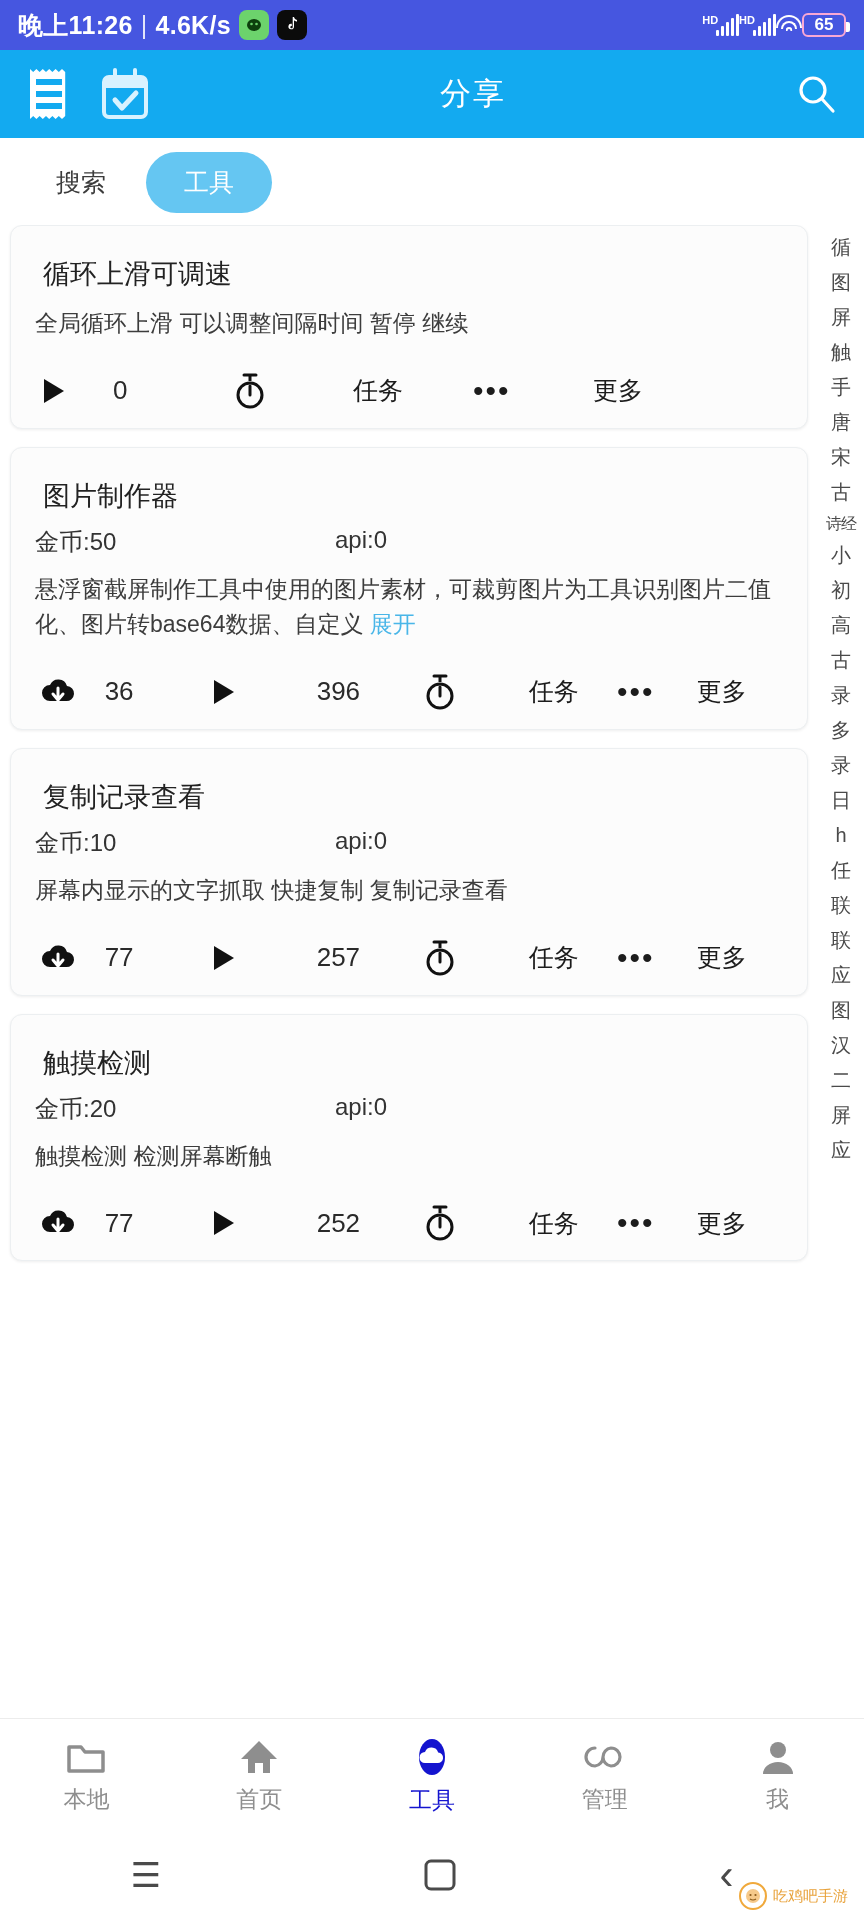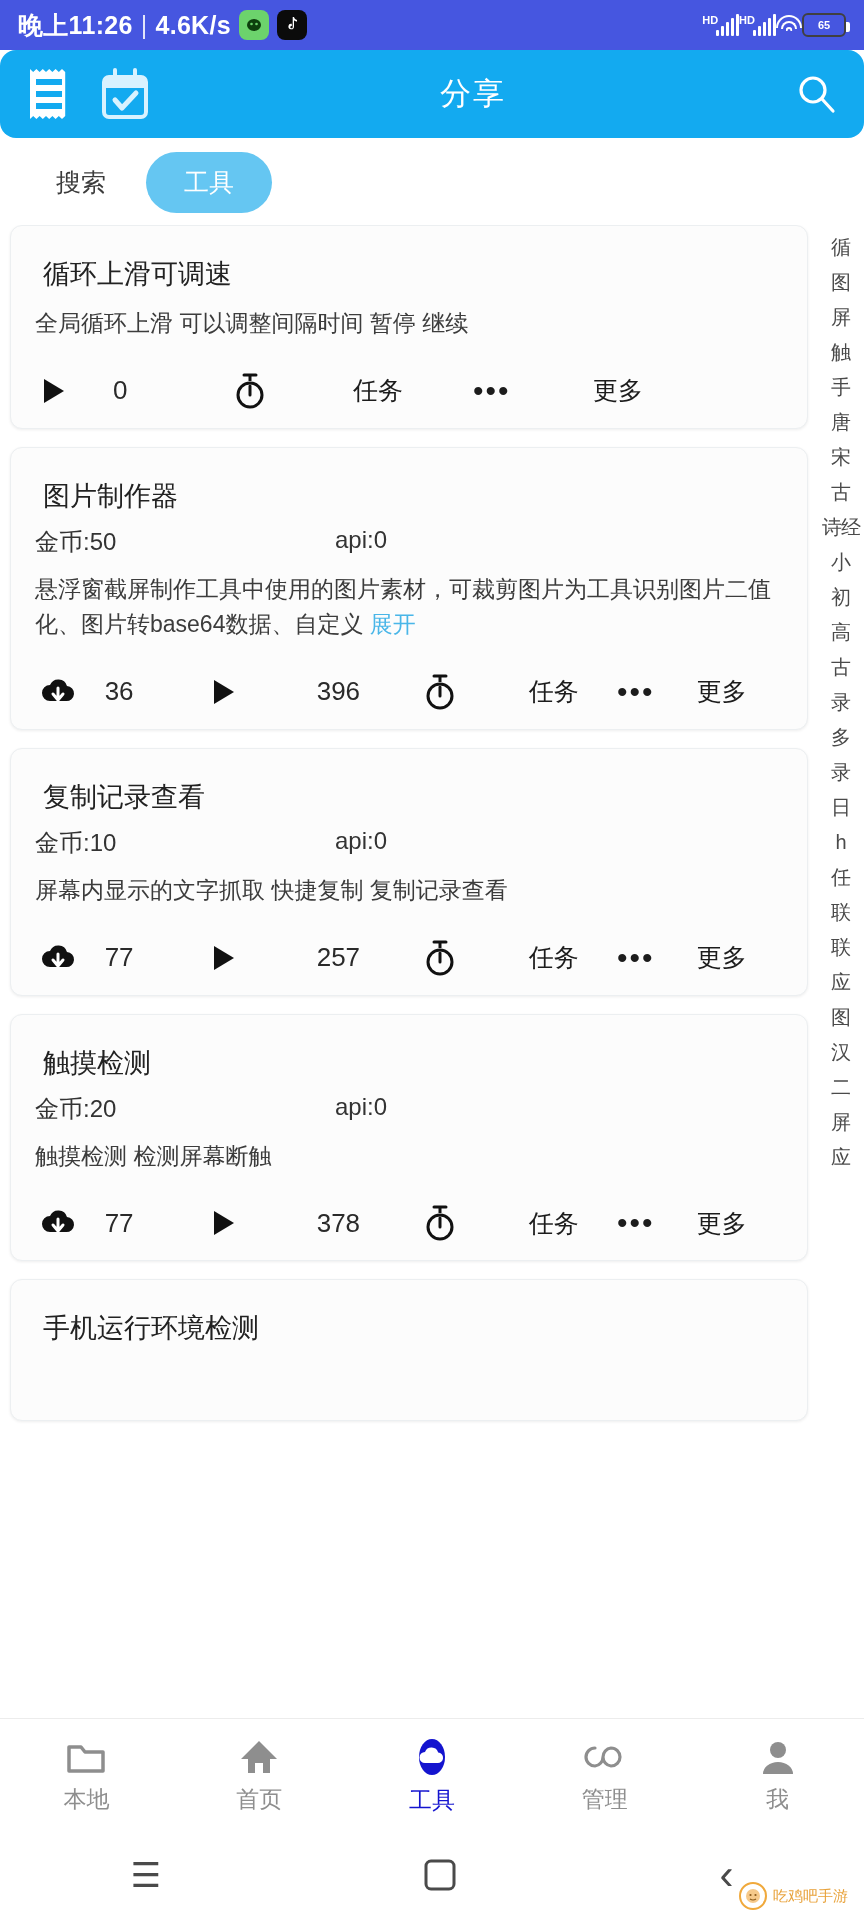--- a/index.html
+++ b/index.html
@@ -27,35 +27,35 @@
     display:flex;align-items:center;justify-content:center;font-size:19px;color:#fff;
   }
   .sb-right{ display:flex; align-items:center; }
   .sig{ position:relative; display:flex; align-items:flex-end; gap:2px; height:22px;}
   .sig i{ display:block; width:3px; background:#fff; border-radius:1px; }
   .sig i:nth-child(1){height:6px}.sig i:nth-child(2){height:10px}
   .sig i:nth-child(3){height:14px}.sig i:nth-child(4){height:18px}.sig i:nth-child(5){height:22px}
   .hd{ font-size:11px; font-weight:700; align-self:flex-start; margin-right:-2px;}
   .sigwrap{display:flex;align-items:flex-start;}
   .batt{
-    width:44px;height:24px;border:2px solid #404040;border-radius:6px;position:relative;
-    display:flex;align-items:center;justify-content:center;font-size:11px;font-weight:600;
+    width:44px;height:24px;border:2px solid #f9a8d4;border-radius:6px;position:relative;
+    display:flex;align-items:center;justify-content:center;font-size:17px;font-weight:600;
   }
   .batt::after{content:"";position:absolute;right:-6px;top:7px;width:4px;height:10px;background:#fff;border-radius:0 2px 2px 0;}
   .wifi{ position:relative; width:26px; height:20px; }
   .wifi span{ position:absolute; left:50%; transform:translateX(-50%); border:2.5px solid #fff; border-bottom:none;
     border-radius:50% 50% 0 0 / 100% 100% 0 0; }
   .wifi span:nth-child(1){ width:26px; height:13px; top:0; }
   .wifi span:nth-child(2){ width:16px; height:8px; top:6px; }
   .wifi span:nth-child(3){ width:7px; height:4px; top:12px; }
 
   
   .appbar{
     height:88px; background:#13aaf0; display:flex; align-items:center;
-    padding:0 26px; gap:26px; flex:0 0 88px;border-radius:16px;
+    padding:0 26px; gap:26px; flex:0 0 88px;
   }
   .appbar-title{
     flex:1; text-align:center; color:#fff; font-size:31px; letter-spacing:2px;
   }
   .icon-btn{ display:flex; align-items:center; justify-content:center; cursor:pointer; }
 
   
   .tabrow{
     background:#fff; display:flex; align-items:center; gap:14px;
     padding:14px 30px 12px 30px; flex:0 0 auto;
@@ -95,21 +95,21 @@
 
   svg{ display:block; }
 
   
   .rail{
     width:46px; flex:0 0 46px; display:flex; flex-direction:column;
     align-items:center; justify-content:flex-start; gap:2px;
     padding-top:6px; font-size:20px; color:#4a4a4a;
   }
   .rail span{ line-height:1.65; }
-  .rail .small{ font-size:20px; letter-spacing:-1px; }
+  .rail .small{ font-size:16px; letter-spacing:-1px; }
 
   
   .bottomnav{
     height:112px; flex:0 0 112px; background:#fff; border-top:1px solid #ececec;
     display:flex; align-items:center; justify-content:space-around; padding-top:4px;
   }
   .navitem{ display:flex; flex-direction:column; align-items:center; gap:8px; width:150px; }
   .navitem .lbl{ font-size:23px; color:#8e8e8e; }
   .navitem.active .lbl{ color:#1414cf; }
 
@@ -325,39 +325,35 @@
               <path d="M9 24 a8 8 0 0 1 0-16 a9 9 0 0 1 17 1 a7 7 0 0 1 -1 15 Z" fill="#111"></path>
               <path d="M17 11 v10 M12 17 l5 6 5-6" stroke="#fff" stroke-width="3" fill="none" stroke-linecap="round" stroke-linejoin="round"></path>
             </svg>
           </div>
           <div class="slot a2 num">77</div>
           <div class="slot a3">
             <svg width="26" height="28" viewBox="0 0 26 28">
                 <path d="M3 2 L23 14 L3 26 Z" fill="#111"></path>
               </svg>
           </div>
-          <div class="slot a4 num">378</div>
+          <div class="slot a4 num">252</div>
           <div class="slot a5">
             <svg width="34" height="38" viewBox="0 0 34 38">
               <line x1="11" y1="3" x2="23" y2="3" stroke="#111" stroke-width="3" stroke-linecap="round"></line>
               <line x1="17" y1="3" x2="17" y2="9" stroke="#111" stroke-width="3"></line>
               <circle cx="17" cy="23" r="12" fill="none" stroke="#111" stroke-width="3"></circle>
               <line x1="17" y1="23" x2="17" y2="14" stroke="#111" stroke-width="3" stroke-linecap="round"></line>
             </svg>
           </div>
           <div class="slot a6">任务</div>
           <div class="slot a7 dots">•••</div>
           <div class="slot a6">更多</div>
         </div>
       </div>
 
-      <div class="card">
-        <div class="card-title">手机运行环境检测</div>
-        <div style="height:60px"></div>
-      </div>
 
     </div>
 
     <div class="rail">
       <span>循</span>
       <span>图</span>
       <span>屏</span>
       <span>触</span>
       <span>手</span>
       <span>唐</span>

